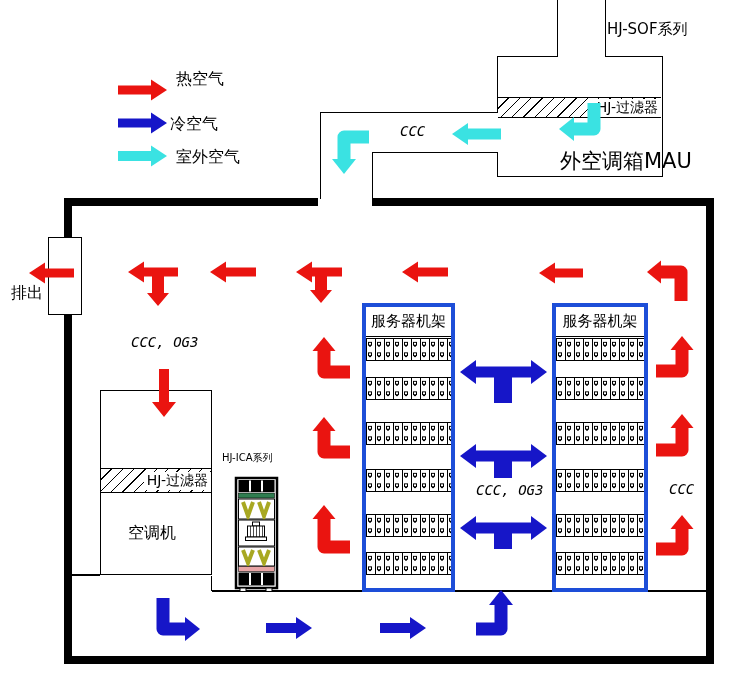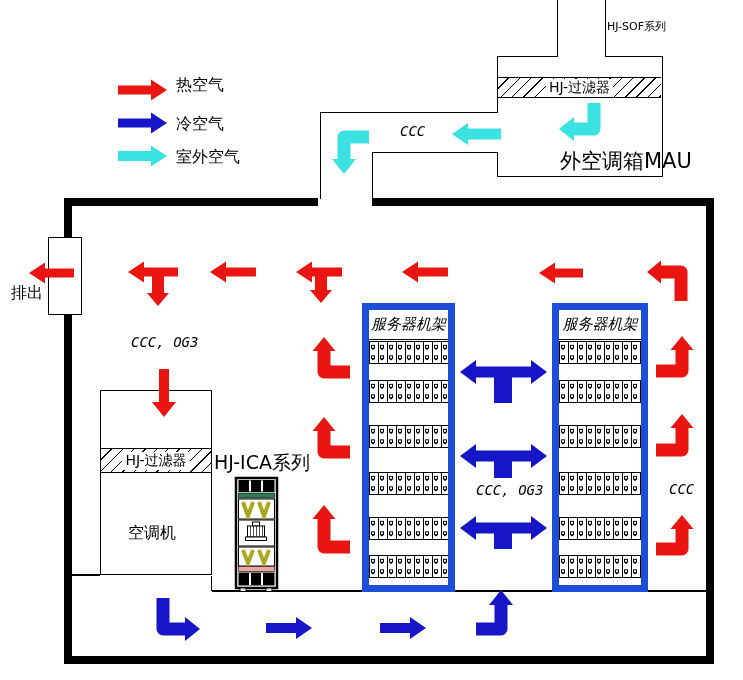--- a/index.html
+++ b/index.html
@@ -5,48 +5,48 @@
   html,body{margin:0;padding:0;background:#fff;}
   #scene{position:relative;width:743px;height:680px;background:#fff;overflow:hidden;
          font-family:"DejaVu Sans",sans-serif;color:#000;}
   .abs{position:absolute;}
   .wall{position:absolute;background:#000;}
   .line{position:absolute;background:#000;}
   .whitepatch{position:absolute;background:#fff;}
   .box{position:absolute;border:1px solid #000;background:#fff;box-sizing:border-box;}
   .hatch{position:absolute;box-sizing:border-box;border-top:1px solid #000;border-bottom:1px solid #000;
          background:repeating-linear-gradient(135deg,#fff 0 7px,#000 7px 8px);
-         display:flex;align-items:center;justify-content:center;}
+         display:flex;align-items:center;justify-content:flex-end;margin-top:20px;}
   .hatch span{background:#fff;padding:0 3px;font-size:14px;white-space:nowrap;}
   .lbl{position:absolute;font-size:16px;line-height:1.1;white-space:nowrap;}
   .mono{font-family:"DejaVu Sans Mono",monospace;font-size:14px;font-style:italic;}
-  .rack{position:absolute;border:7px solid #1d4ed8;background:#fff;box-sizing:border-box;font-style:italic;}
+  .rack{position:absolute;border:4px solid #1d4ed8;background:#fff;box-sizing:border-box;}
   .rack-header{height:29px;border-bottom:1px solid #000;display:flex;align-items:center;
                justify-content:center;font-size:15px;}
   .srv-row{position:absolute;left:0;right:0;height:23px;box-sizing:border-box;
      border-top:1px solid #000;border-bottom:1px solid #000;
      background-image:
        radial-gradient(circle at 4px 5px, rgba(0,0,0,0) 1.1px, #000 1.2px, #000 2.3px, rgba(0,0,0,0) 2.5px),
        repeating-linear-gradient(90deg,#000 0 1px,rgba(0,0,0,0) 1px 9px);
      background-size:9px 10.5px,auto;}
   #arrows{position:absolute;left:0;top:0;z-index:6;}
   .z2{z-index:2}.z3{z-index:3}.z4{z-index:4}.z7{z-index:7}
 </style>
 </head>
 <body>
 
 <div id="scene">
 
-  <div class="lbl" style="left:176px;top:76px;">热空气</div>
-  <div class="lbl" style="left:176px;top:115px;text-align:right;">冷空气</div>
+  <div class="lbl" style="left:176px;top:70px;">热空气</div>
+  <div class="lbl" style="left:170px;top:115px;text-align:right;">冷空气</div>
   <div class="lbl" style="left:176px;top:148px;">室外空气</div>
 
   <div class="line" style="left:557px;top:0;width:1px;height:57px;"></div>
   <div class="line" style="left:605px;top:0;width:1px;height:57px;"></div>
-  <div class="lbl" style="left:607px;top:21px;font-size:11px;">HJ-SOF系列</div>
+  <div class="lbl" style="left:607px;top:21px;font-size:15px;">HJ-SOF系列</div>
 
   <div class="box z2" style="left:497px;top:56px;width:166px;height:121px;"></div>
   <div class="whitepatch z3" style="left:558px;top:55px;width:47px;height:3px;"></div>
   <div class="whitepatch z3" style="left:496px;top:113px;width:3px;height:39px;"></div>
   <div class="hatch z4" style="left:498px;top:77px;width:163px;height:21px;">
     <span>HJ-过滤器</span>
   </div>
   <div class="lbl z4" style="left:560px;top:150px;font-size:21px;">外空调箱MAU</div>
 
   <div class="line" style="left:320px;top:112px;width:178px;height:1px;"></div>
@@ -69,21 +69,21 @@
   <div class="box z2" style="left:100px;top:390px;width:112px;height:185px;"></div>
   <div class="hatch z3" style="left:101px;top:448px;width:110px;height:25px;">
     <span>HJ-过滤器</span>
   </div>
   <div class="lbl z3" style="left:128px;top:524px;">空调机</div>
   <div class="line" style="left:72px;top:574px;width:28px;height:2px;"></div>
   <div class="line" style="left:211px;top:576px;width:1px;height:15px;"></div>
 
   <div class="line" style="left:212px;top:590px;width:494px;height:2px;"></div>
 
-  <div class="lbl" style="left:214px;top:452px;font-size:19px;">HJ-ICA系列</div>
+  <div class="lbl" style="left:222px;top:452px;font-size:10px;">HJ-ICA系列</div>
   <svg class="abs z3" style="left:234px;top:476px;" width="45" height="116" viewBox="0 0 45 116">
     <rect x="2" y="2" width="41" height="110" fill="#fff" stroke="#000" stroke-width="2.5"></rect>
     <rect x="4.5" y="4" width="36" height="12" fill="#000"></rect>
     <rect x="15" y="4.5" width="2" height="11" fill="#fff"></rect>
     <rect x="27" y="4.5" width="2" height="11" fill="#fff"></rect>
     <rect x="4.5" y="17" width="36" height="5" fill="#2f7d50" stroke="#000" stroke-width="0.6"></rect>
     <rect x="4.5" y="23" width="36" height="20" fill="#fff" stroke="#000" stroke-width="1"></rect>
     <path d="M9,26 L14,40 L19,26" stroke="#a8a822" stroke-width="4" fill="none"></path>
     <path d="M25,26 L30,40 L35,26" stroke="#a8a822" stroke-width="4" fill="none"></path>
     <rect x="4.5" y="44" width="36" height="26" fill="#fff" stroke="#000" stroke-width="1"></rect>

